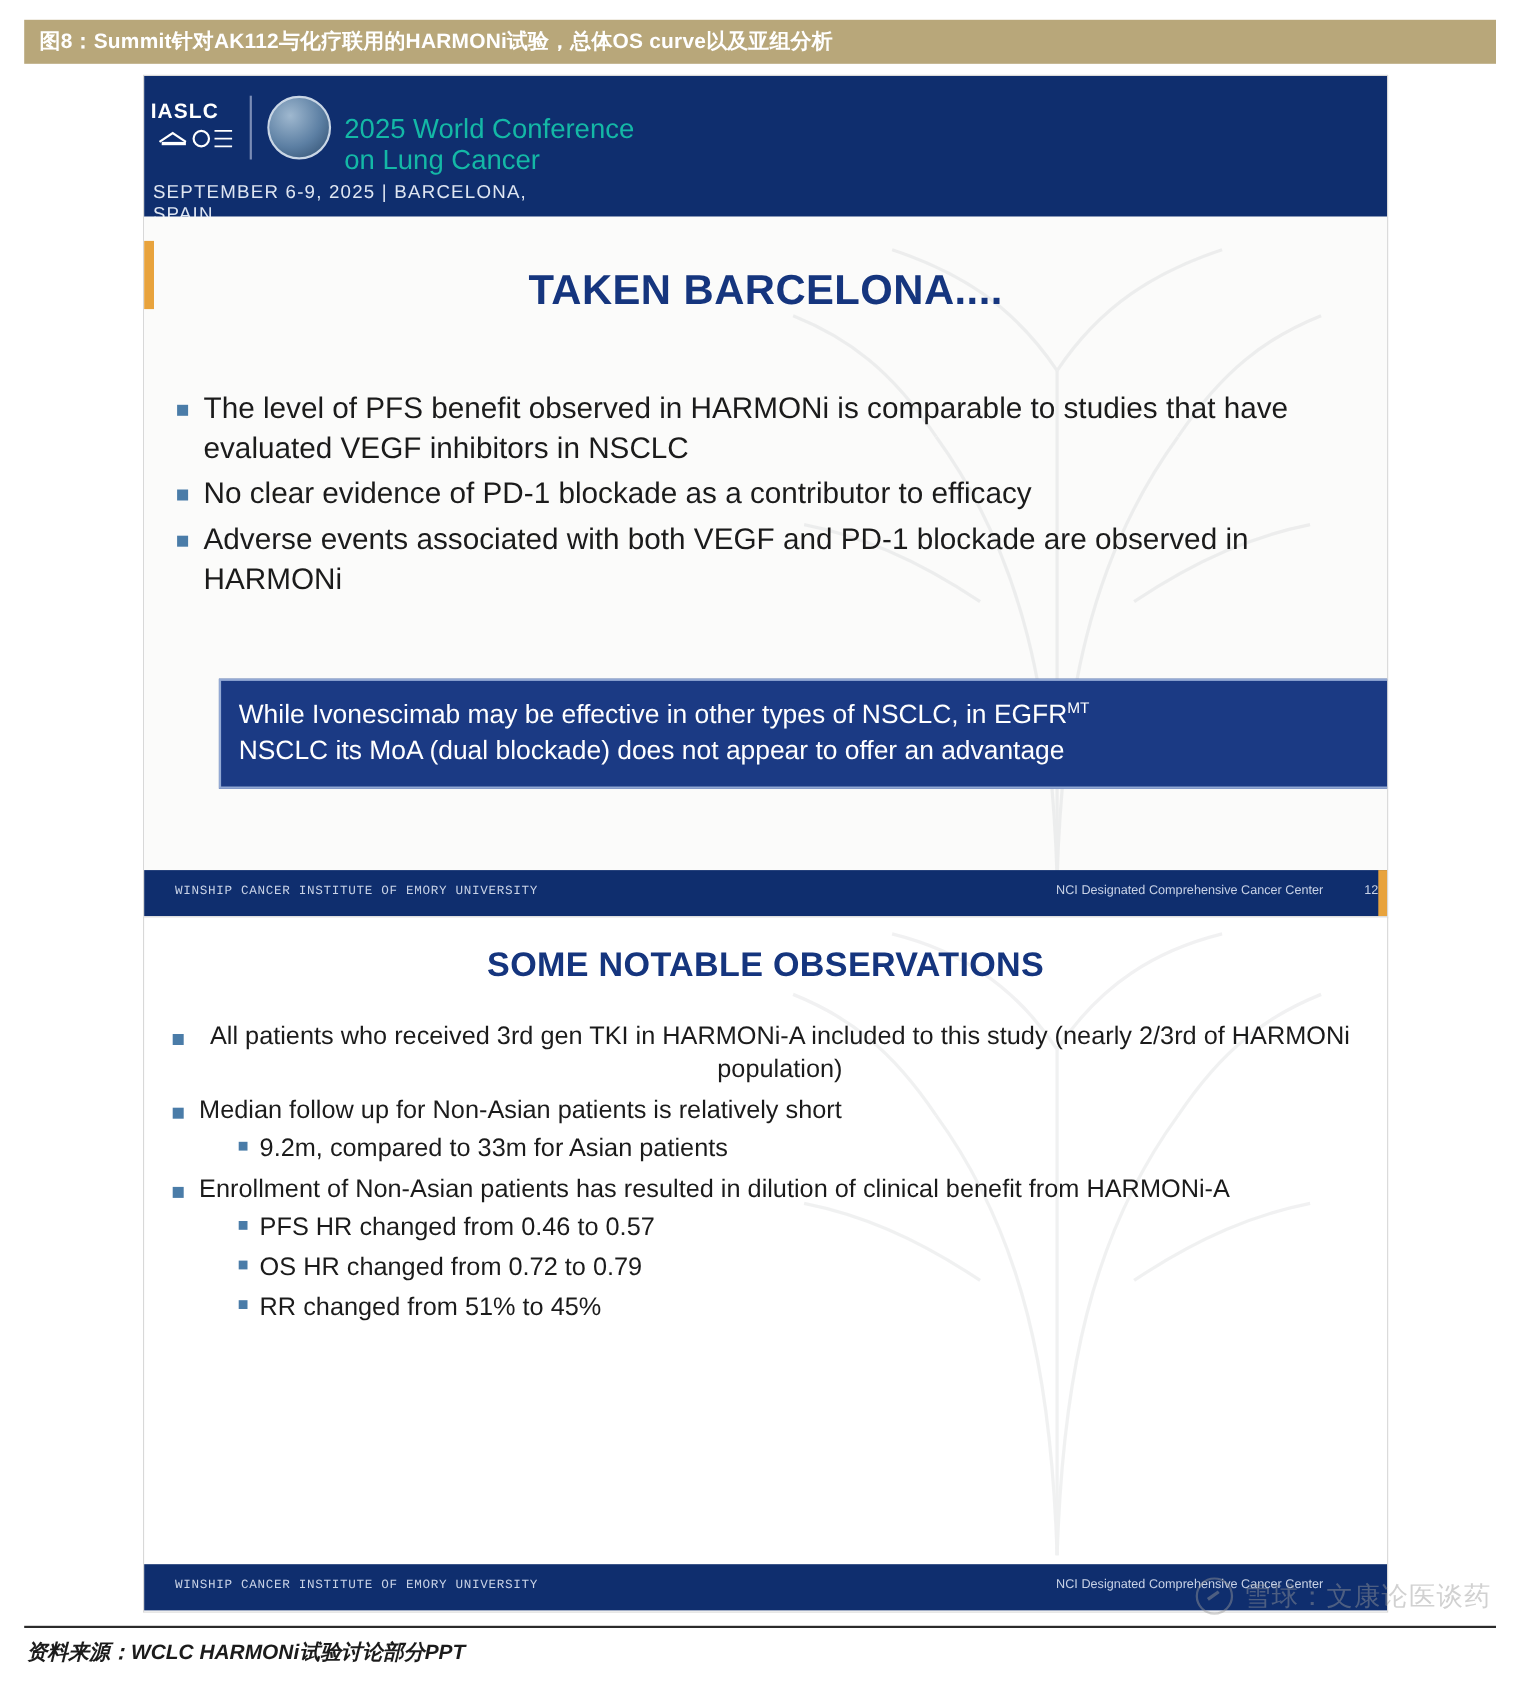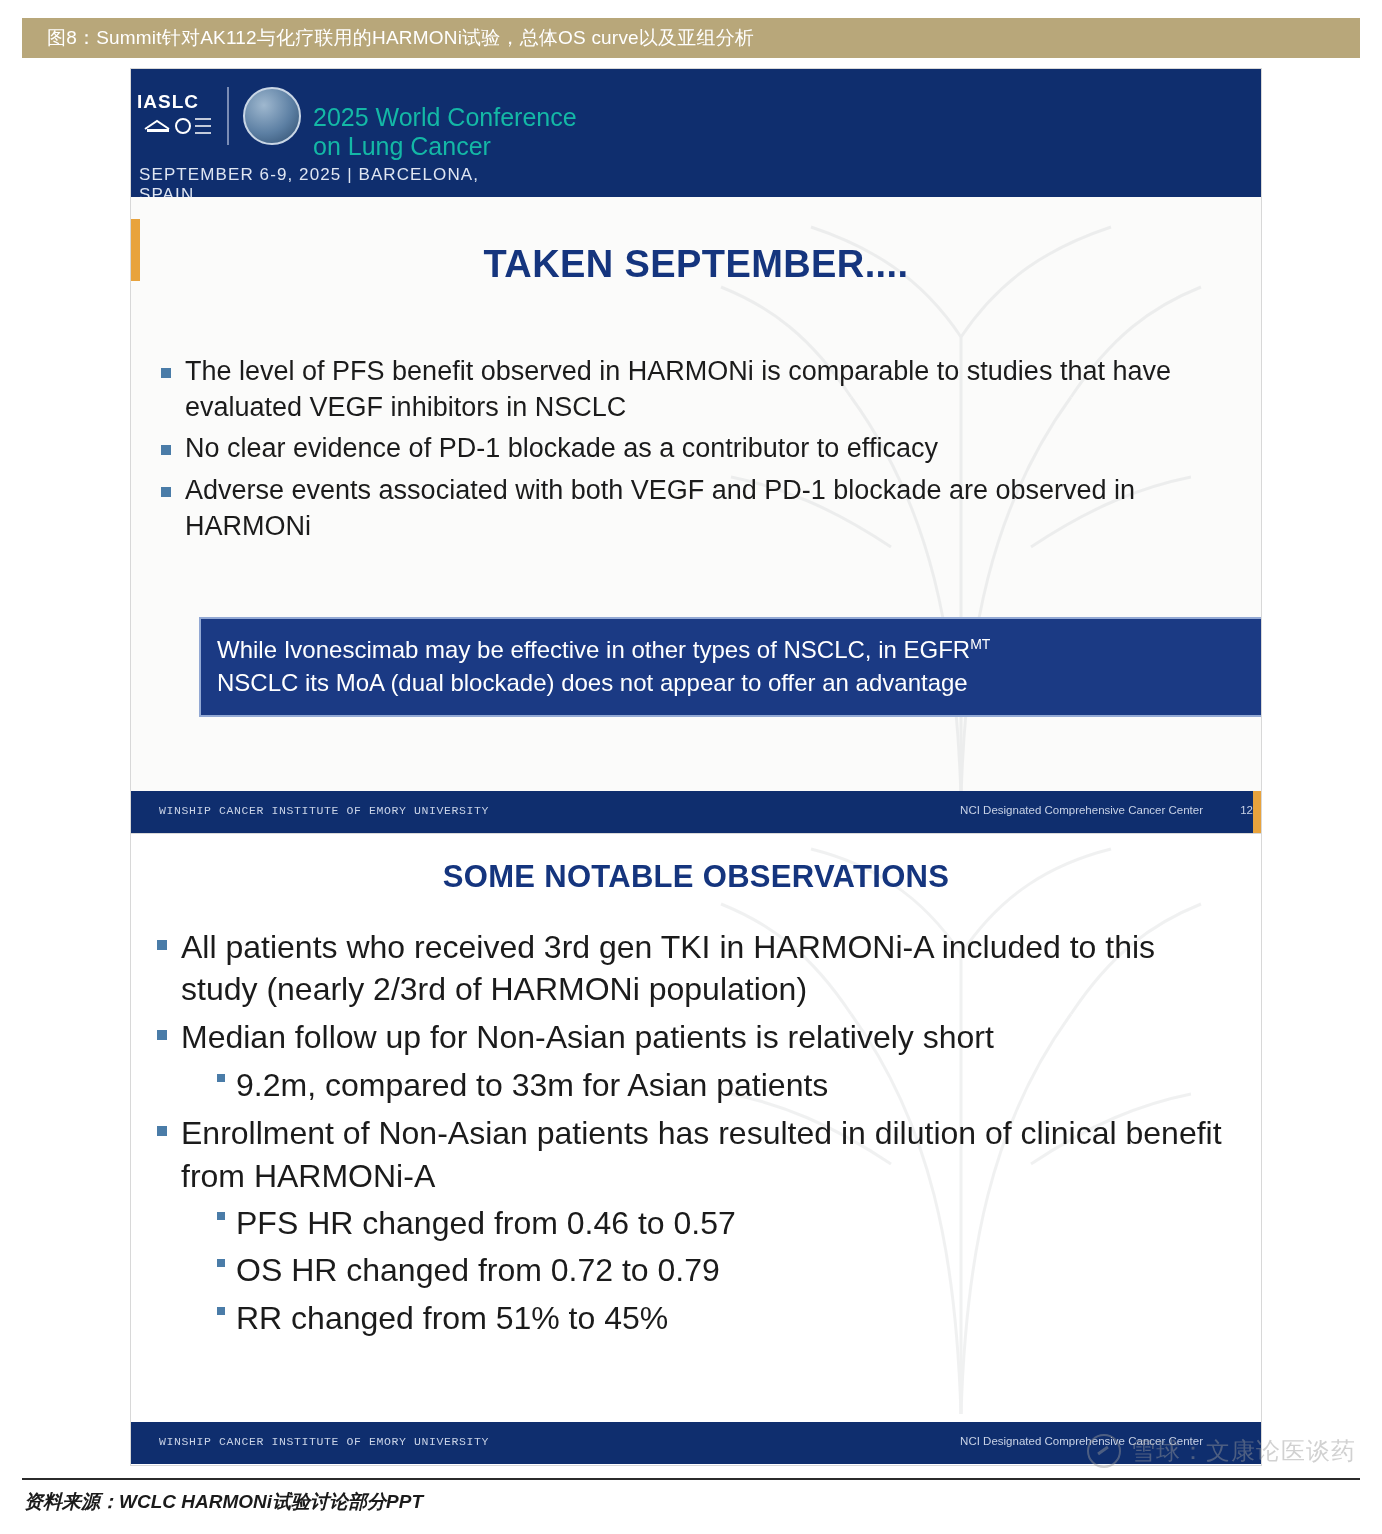--- a/index.html
+++ b/index.html
@@ -22,22 +22,22 @@
     top: 18px;
     width: 1338px;
     height: 40px;
     background: #b8a77a;
     display: flex;
     align-items: center;
   }
   .caption-bar .caption-text {
     color: #ffffff;
     font-size: 19px;
-    font-weight: normal;
-    padding-left: 25px;
+    font-weight: bold;
+    padding-left: 14px;
     letter-spacing: 0.2px;
     white-space: nowrap;
   }
 
   
   .slide {
     position: absolute;
     background: #ffffff;
     overflow: hidden;
   }
@@ -246,21 +246,21 @@
     left: 0;
     top: 25px;
     width: 1130px;
     text-align: center;
     color: #15357e;
     font-size: 31px;
     font-weight: bold;
     letter-spacing: 0.3px;
   }
   .slide2 .bullets { top: 92px; left: 26px; width: 1080px; }
-  .slide2 .bullet-text { font-size: 32px; }
+  .slide2 .bullet-text { font-size: 23px; text-align: center; }
   .sub-list {
     margin-left: 60px;
   }
   .slide2 .footer-band {
     position: absolute;
     left: 0;
     top: 588px;
     width: 1130px;
     height: 42px;
     background: #0f2e6e;
@@ -352,21 +352,21 @@
         <path d="M270 120 C230 60 180 30 120 10"></path>
         <path d="M270 120 C310 60 360 30 420 10"></path>
         <path d="M200 330 C140 290 90 270 40 260"></path>
         <path d="M340 330 C400 290 450 270 500 260"></path>
       </g>
     </svg>
   </div>
 
   <div class="accent-bar"></div>
 
-  <div class="title">TAKEN SEPTEMBER....</div>
+  <div class="title">TAKEN BARCELONA....</div>
 
   <div class="bullets">
     <div class="bullet-row">
       <span class="bullet-sq"></span>
       <span class="bullet-text">The level of PFS benefit observed in HARMONi is comparable to studies that have evaluated VEGF inhibitors in NSCLC</span>
     </div>
     <div class="bullet-row">
       <span class="bullet-sq"></span>
       <span class="bullet-text">No clear evidence of PD-1 blockade as a contributor to efficacy</span>
     </div>

